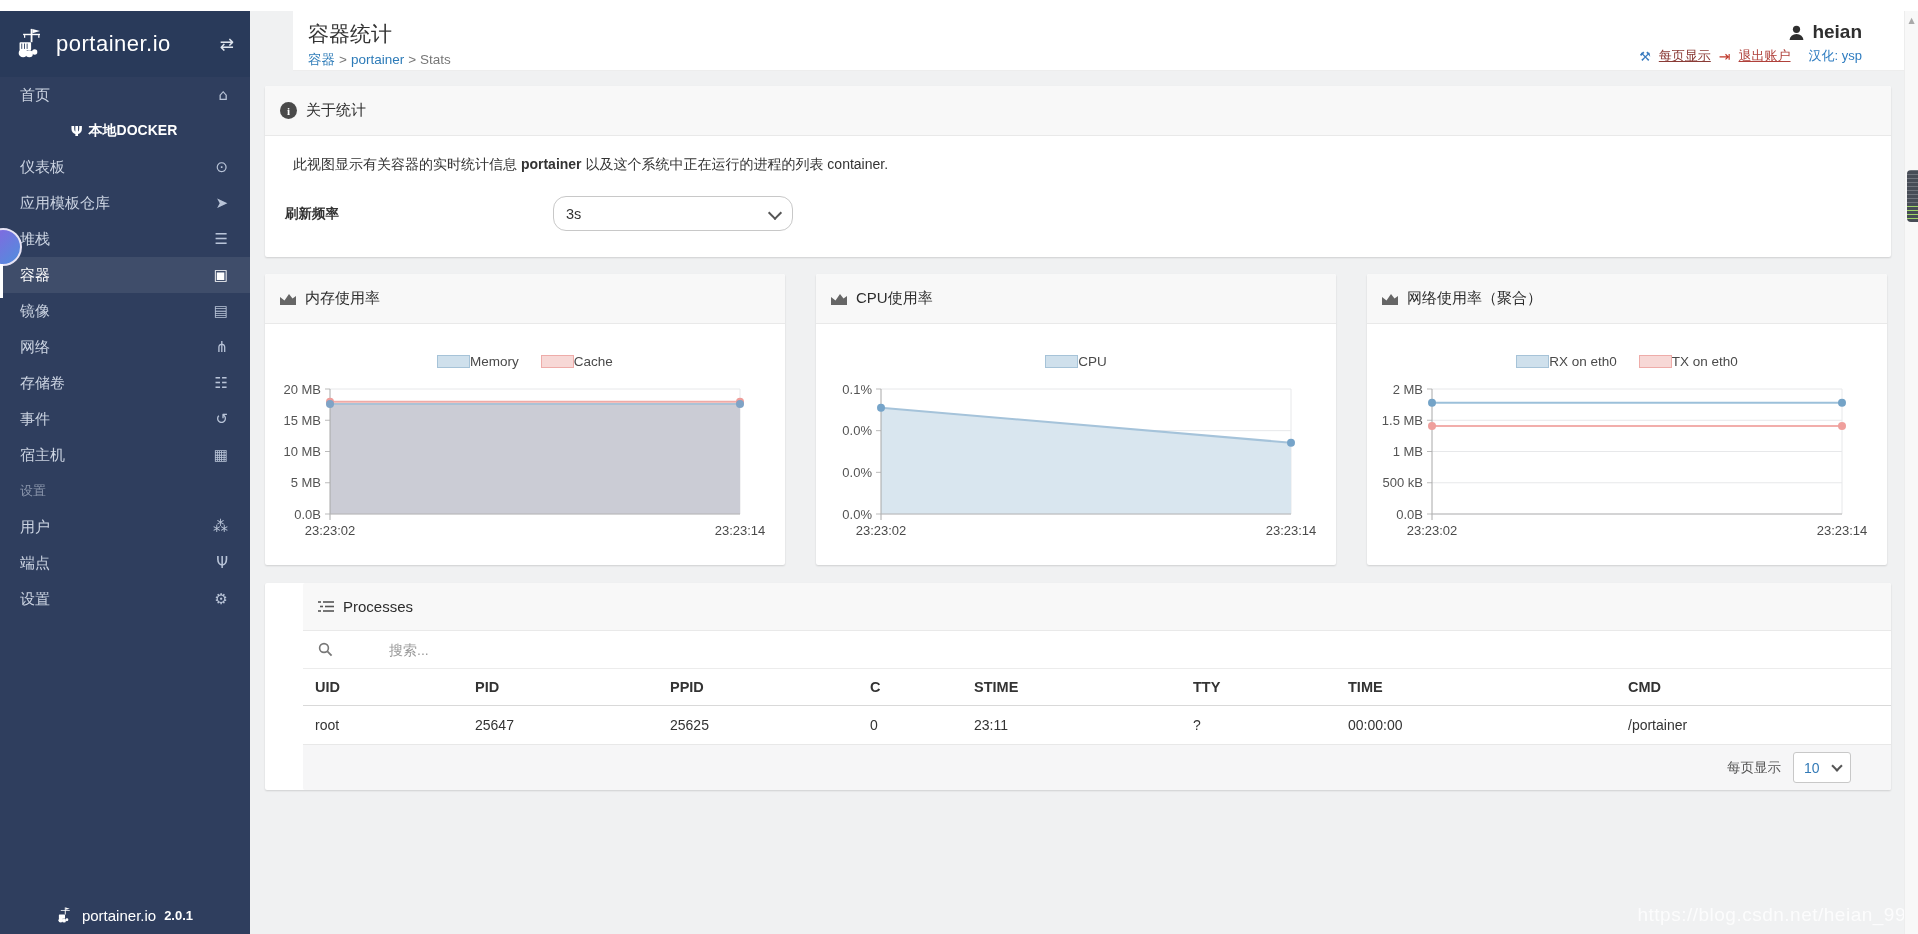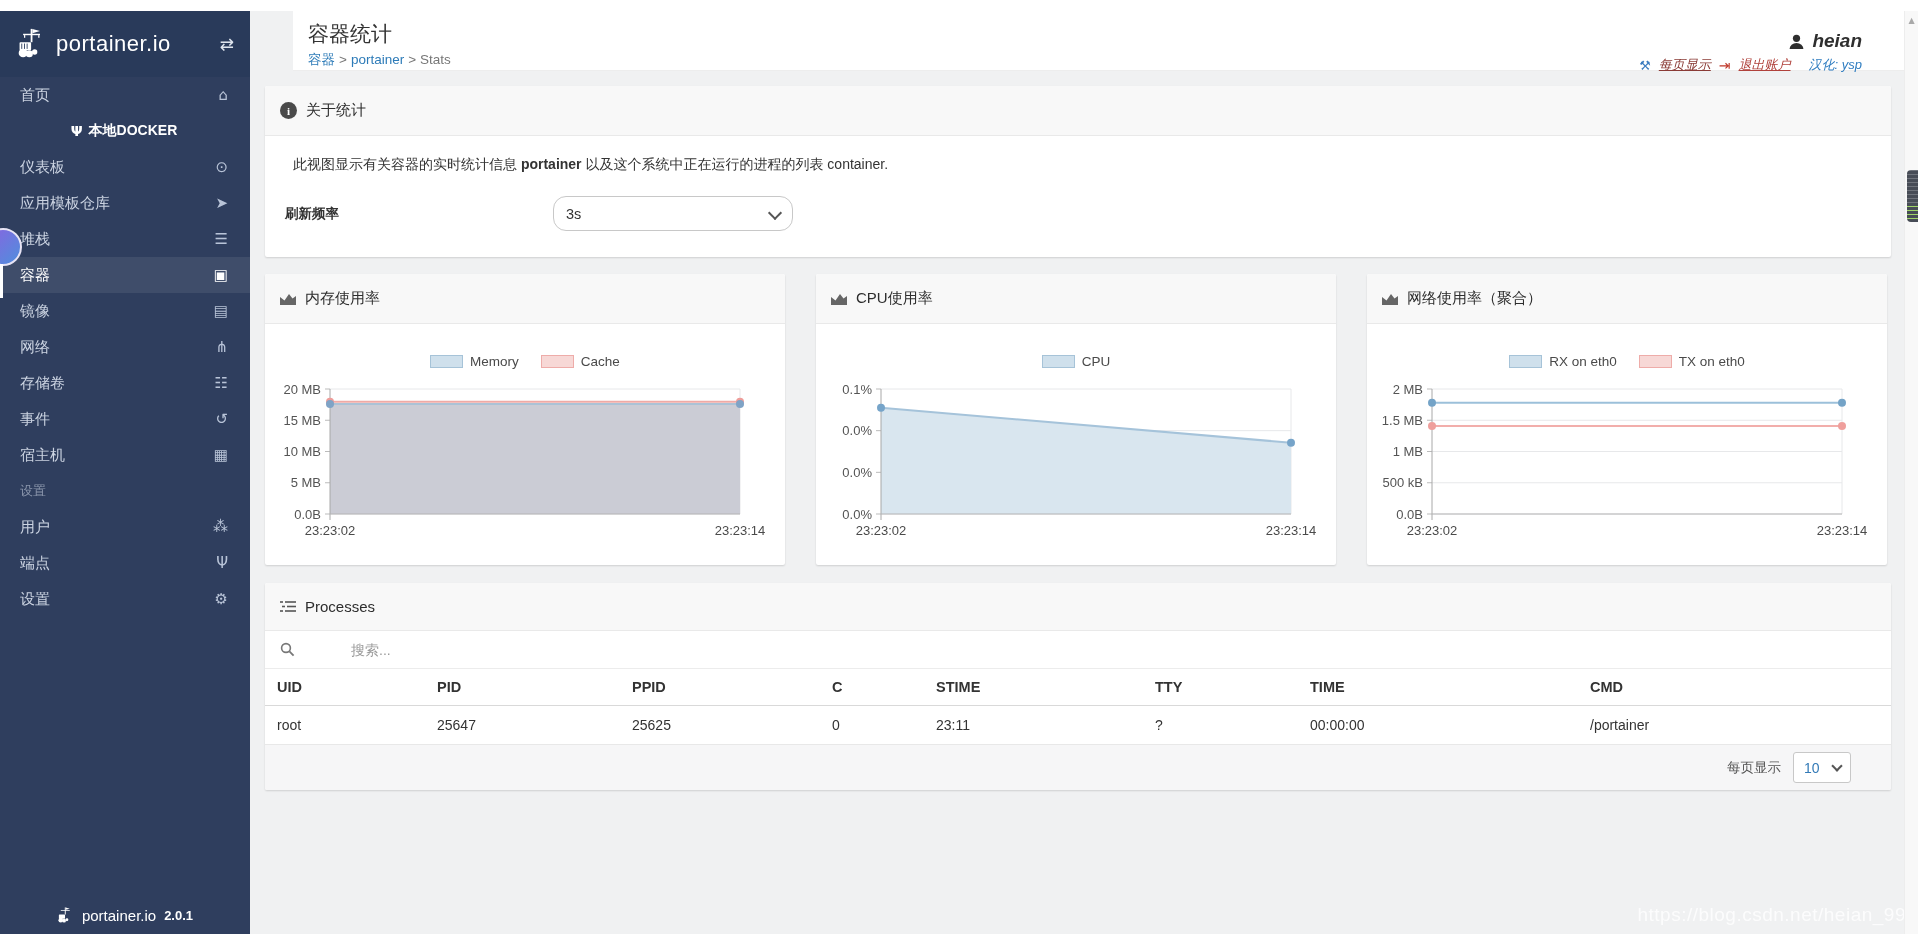--- a/index.html
+++ b/index.html
@@ -25,21 +25,21 @@
   .sidebar-footer{position:absolute;bottom:10px;left:0;width:100%;display:flex;justify-content:center;align-items:center;gap:8px;color:#fff;}
   .sidebar-footer .logo-text2{font-size:15px;font-weight:300;color:#fff;}
   .sidebar-footer .version{font-size:13px;font-weight:bold;}
   
   .main{position:absolute;left:250px;top:11px;width:1668px;height:923px;background:#f0f1f2;}
   .page-header{position:relative;height:60px;background:#fff;border-bottom:1px solid #ededed;padding-left:15px;box-sizing:border-box;margin-left:43px;}
   .page-title{font-size:21px;font-weight:400;color:#333;margin:0;padding-top:9px;}
   .breadcrumb{font-size:13.5px;margin-top:3px;color:#777;}
   .breadcrumb a{color:#2d7bb8;text-decoration:none;cursor:pointer;}
   .breadcrumb .sep{margin:0 4px;color:#777;}
-  .user-block{position:absolute;top:19px;right:56px;text-align:left;font-style:italic;}
+  .user-block{position:absolute;top:10px;right:56px;text-align:left;}
   .user-name{display:flex;align-items:center;justify-content:flex-end;gap:7px;font-size:19px;font-weight:bold;color:#2f2f2f;}
   .user-links{display:flex;align-items:center;justify-content:flex-end;gap:8px;margin-top:4px;font-size:13px;}
   .user-links a{cursor:pointer;}
   .link-account{color:#8a3b36;text-decoration:underline;}
   .link-logout{color:#b0413b;text-decoration:underline;}
   .wrench{color:#3a7bbf;font-size:13px;font-family:"DejaVu Sans",sans-serif;}
   .logout-glyph{color:#c0392b;font-size:14px;font-family:"DejaVu Sans",sans-serif;}
   .locale-note{color:#2e7cc0;margin-left:10px;}
   
   .content{position:absolute;left:0;top:60px;width:1668px;bottom:0;padding:15px 0 0 15px;box-sizing:border-box;}
@@ -53,25 +53,25 @@
   .select-wrap{position:relative;display:inline-block;}
   select{appearance:none;-webkit-appearance:none;border:1px solid #c8c8c8;border-radius:13px;background:#fff;font-size:14.5px;color:#333;padding:0 26px 0 12px;font-family:inherit;cursor:pointer;}
   .refresh-select{width:240px;height:35px;}
   .chev{position:absolute;right:13px;top:12px;width:8px;height:8px;border-right:2px solid #555;border-bottom:2px solid #555;transform:rotate(45deg);pointer-events:none;}
   .chev.small{top:10px;right:10px;width:6px;height:6px;}
   
   .charts-row{display:flex;gap:31px;margin-top:17px;width:1626px;}
   .chart-panel{width:520px;flex:none;background:#fff;box-shadow:0 1px 2px rgba(0,0,0,.14);border-radius:2px;}
   .chart-body{position:relative;height:241px;}
   .chart-legend{position:absolute;top:30px;left:0;width:100%;display:flex;justify-content:center;align-items:center;gap:22px;}
-  .legend-item{display:flex;align-items:center;gap:7px;font-size:13.5px;color:#4a4a4a;}
+  .legend-item{display:flex;align-items:center;font-size:13.5px;color:#4a4a4a;}
   .swatch{width:33px;height:13px;box-sizing:border-box;display:inline-block;}
   .chart-svg{position:absolute;top:51px;left:0;overflow:visible;}
   
-  .processes-panel{margin-top:18px;}
+  .processes-panel{margin-top:18px;padding-left:38px;}
   .search-row{height:37px;display:flex;align-items:center;padding:0 15px;border-bottom:1px solid #ececec;gap:9px;}
   .search-input{border:none;outline:none;flex:1;font-size:14px;color:#333;font-family:Liberation Sans, sans-serif;background:transparent;margin-left:45px;}
   .search-input::placeholder{color:#9a9a9a;}
   table.proc{width:100%;border-collapse:collapse;table-layout:fixed;}
   table.proc th{text-align:left;padding:10px 12px;font-size:14.5px;color:#333;border-bottom:1px solid #d9d9d9;font-weight:bold;}
   table.proc td{padding:11px 12px;font-size:14px;color:#333;border-bottom:1px solid #e8e8e8;}
   .table-footer{height:45px;display:flex;align-items:center;justify-content:flex-end;gap:12px;padding-right:40px;background:#f6f6f7;border-radius:0 0 2px 2px;}
   .page-size-label{font-size:13.5px;color:#555;}
   .pagesize-select{width:58px;height:31px;color:#337ab7;font-size:14px;padding:0 18px 0 10px;border-radius:3px;}
   

